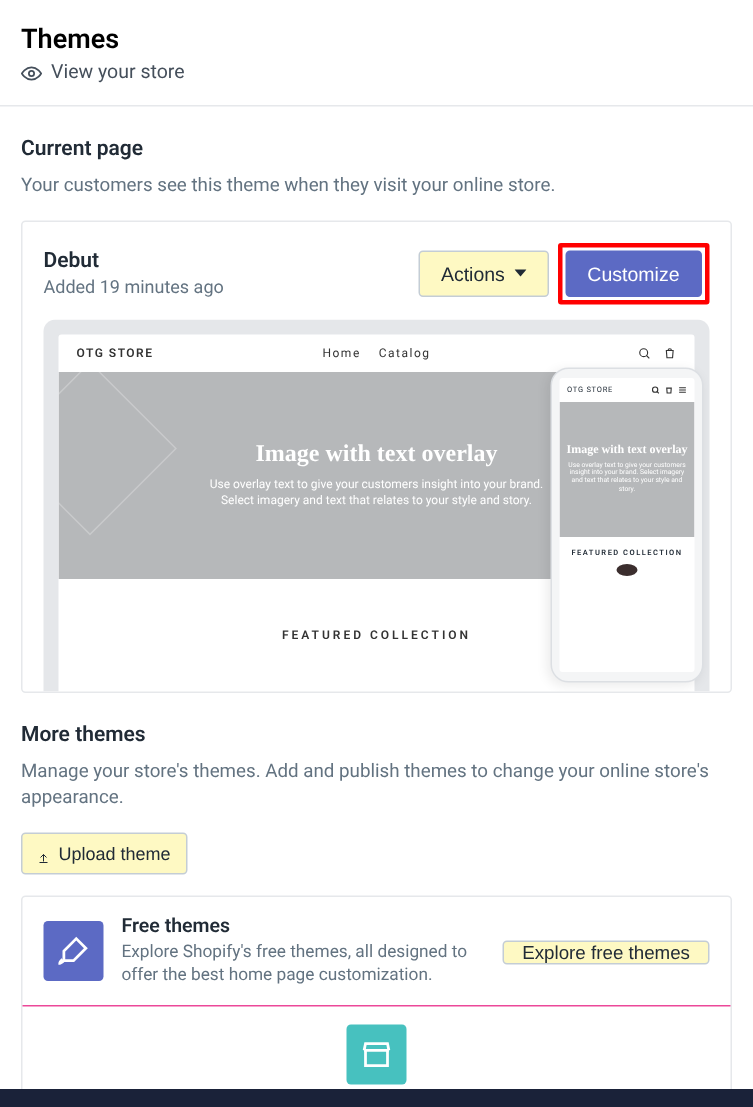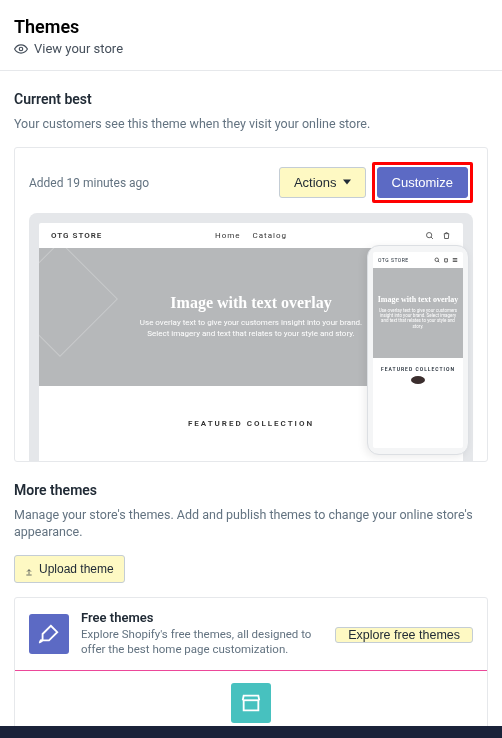--- a/index.html
+++ b/index.html
@@ -216,26 +216,27 @@
   <div class="view-store">
     <svg viewBox="0 0 24 24" fill="none" stroke="#454f5b" stroke-width="2">
         <path d="M1 12s4-7 11-7 11 7 11 7-4 7-11 7S1 12 1 12z"></path>
         <circle cx="12" cy="12" r="3"></circle>
       </svg>
     <span>View your store</span>
   </div>
   <hr class="hr">
 
   
-  <div class="section-title">Current best</div>
+  <div class="section-title">Current page</div>
   <div class="section-desc">Your customers see this theme when they visit your online store.</div>
 
   <div class="card">
     <div class="card-head">
       <div>
+        <div class="theme-name">Debut</div>
         <div class="theme-meta">Added 19 minutes ago</div>
       </div>
       <div class="head-actions">
         <button class="btn">
           <span>Actions</span>
           <svg viewBox="0 0 10 6" fill="#212b36">
               <path d="M0 0l5 6 5-6z"></path>
             </svg>
         </button>
         <span class="highlight-box">

